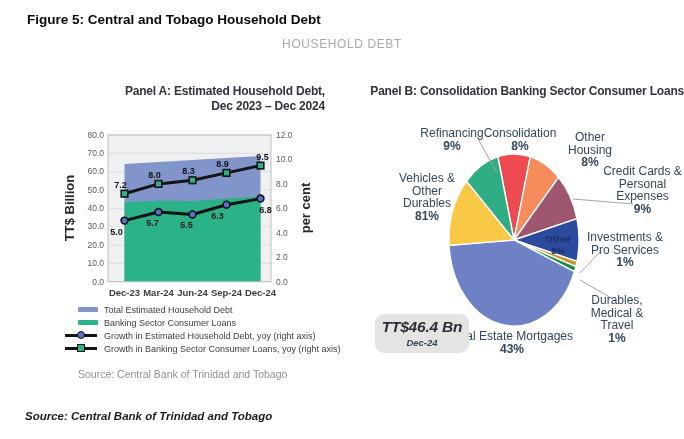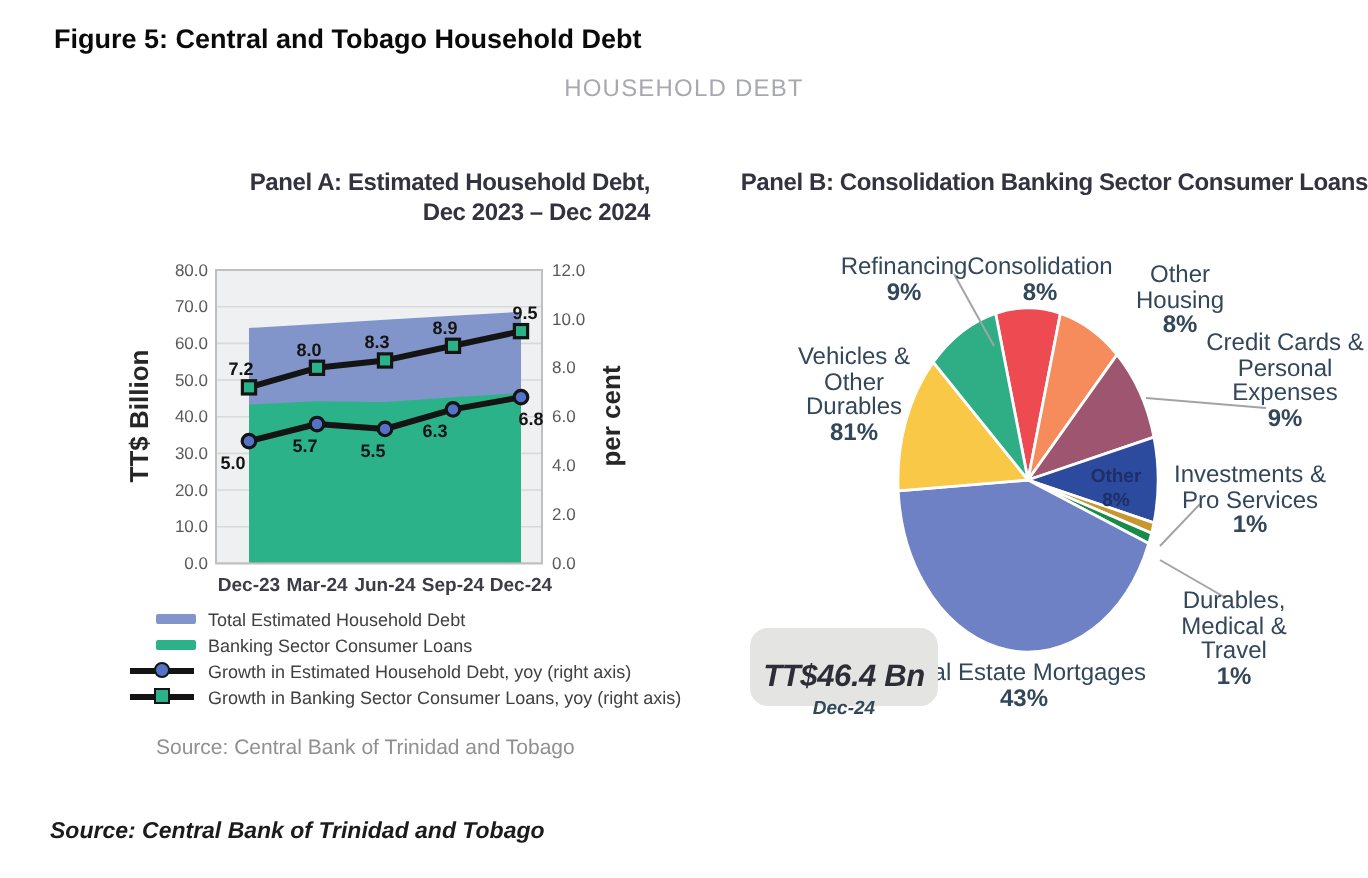--- a/index.html
+++ b/index.html
@@ -29,21 +29,21 @@
   .lmark.circle{border-radius:50%;}
   .ltxt{font-size:9px;color:#404040;padding-left:3px;white-space:nowrap;}
   .srcA{position:absolute;left:78px;top:368px;font-size:10.5px;color:#909090;}
   .src-bottom{position:absolute;left:25px;top:410px;font-size:11.5px;font-style:italic;font-weight:600;color:#1b1b1b;}
   
   .plabel{position:absolute;text-align:center;font-size:12px;line-height:12.5px;color:#33475b;}
   .plabel .pct{font-weight:700;}
   .plabel-inside{color:#1d2f66;font-size:9.5px;font-weight:600;line-height:12px;}
   .badge{position:absolute;left:375px;top:314px;width:94px;height:39px;background:#e4e4e2;
         border-radius:9px;text-align:center;}
-  .bval{font-size:15.5px;font-weight:700;font-style:italic;color:#2d2d38;margin-top:16px;letter-spacing:-.2px;}
+  .bval{font-size:15.5px;font-weight:700;font-style:italic;color:#2d2d38;margin-top:4px;letter-spacing:-.2px;}
   .bdate{font-size:9.5px;font-style:italic;font-weight:600;color:#33475b;margin-top:1px;}
 </style>
 </head>
 <body>
 
 <div class="page">
 
   <div class="fig-title">Figure 5: Central and Tobago Household Debt</div>
   <div class="main-header">HOUSEHOLD DEBT</div>
 

